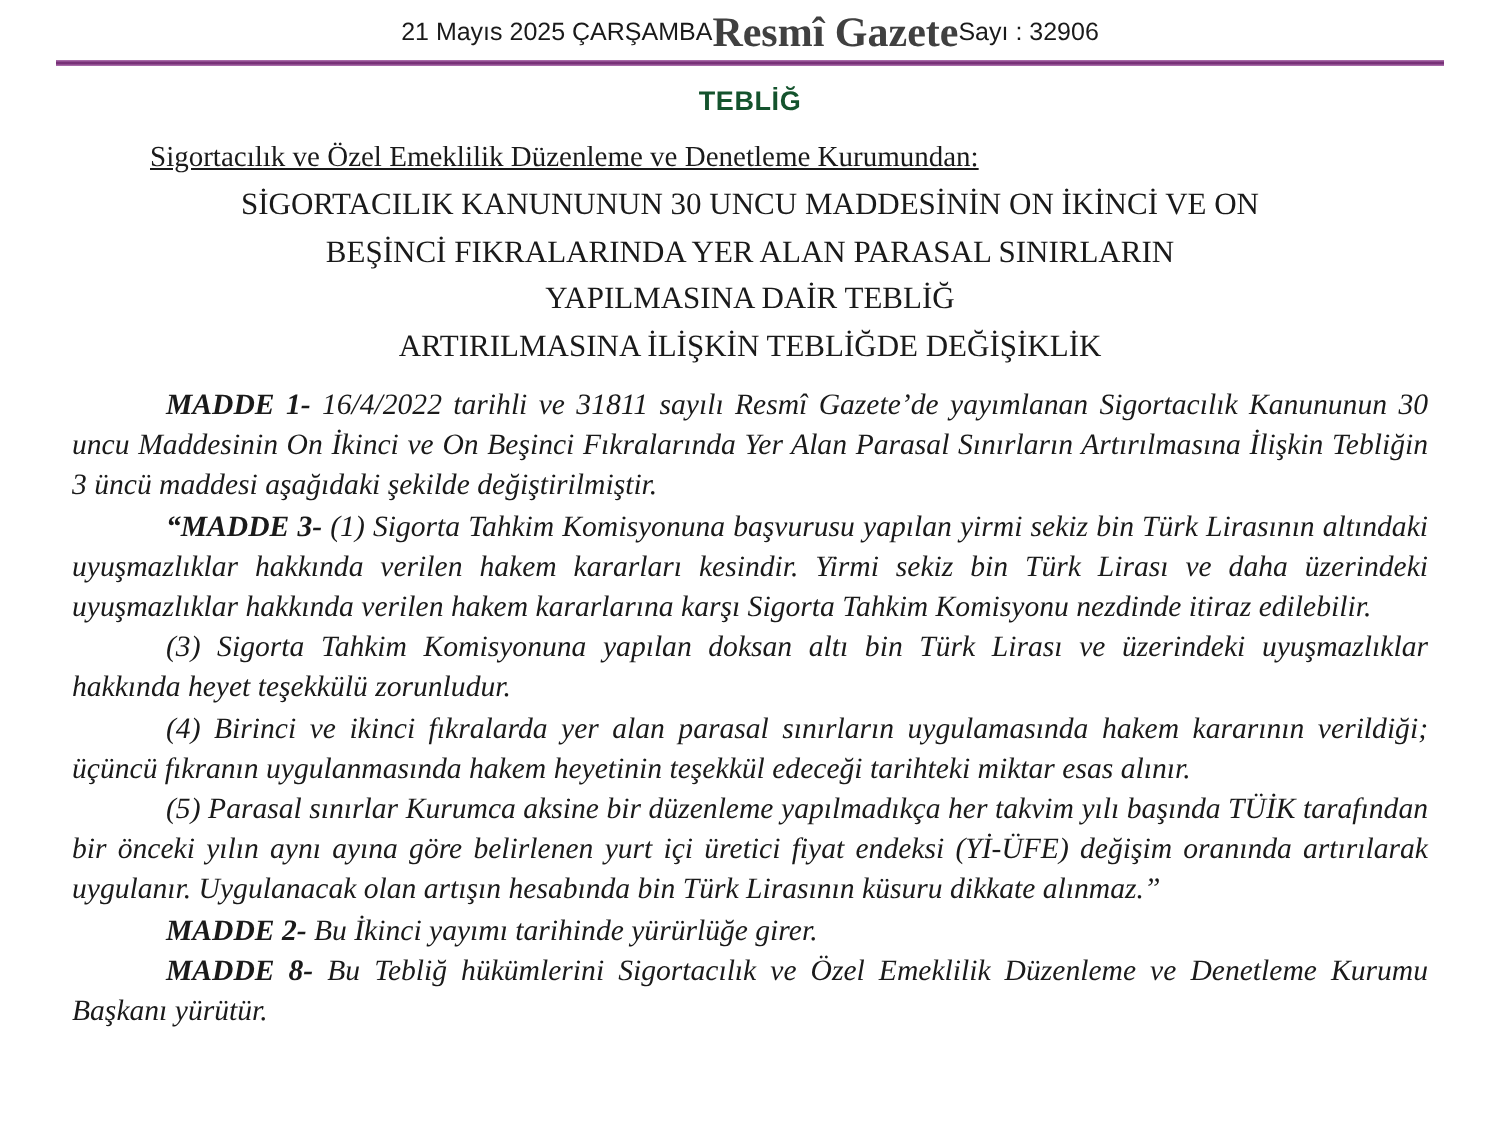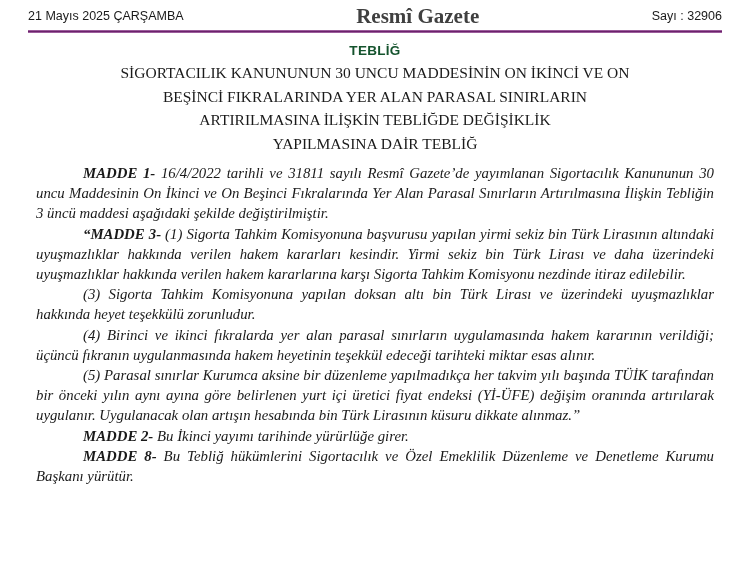--- a/index.html
+++ b/index.html
@@ -12,21 +12,21 @@
     color: #1a1a1a;
     overflow: hidden;
     box-sizing: border-box;
   }
 
   
   .masthead {
     margin: 0 28px;
     padding-top: 5px;
     display: flex;
-    justify-content: space-between;
+    justify-content: center;
     align-items: flex-start;
     height: 22px;
   }
   .masthead .date,
   .masthead .issue {
     font-family: "Liberation Sans", sans-serif;
     font-size: 12.5px;
     color: #1a1a1a;
     padding-top: 4px;
     white-space: nowrap;
@@ -92,26 +92,29 @@
 
   <div class="masthead">
     <span class="date">21 Mayıs 2025 ÇARŞAMBA</span>
     <span class="gazette-title">Resmî Gazete</span>
     <span class="issue">Sayı : 32906</span>
   </div>
   <div class="rule"></div>
 
   <div class="section-label">TEBLİĞ</div>
 
+  <div class="from-line">
+    <span>Sigortacılık ve Özel Emeklilik Düzenleme ve Denetleme Kurumundan:</span>
+  </div>
 
   <div class="doc-title">
     <div>SİGORTACILIK KANUNUNUN 30 UNCU MADDESİNİN ON İKİNCİ VE ON</div>
     <div>BEŞİNCİ FIKRALARINDA YER ALAN PARASAL SINIRLARIN</div>
+    <div>YAPILMASINA DAİR TEBLİĞ</div>
     <div>ARTIRILMASINA İLİŞKİN TEBLİĞDE DEĞİŞİKLİK</div>
-    <div>YAPILMASINA DAİR TEBLİĞ</div>
   </div>
 
   <div class="body-text">
     <p><b class="lead">MADDE 1-</b><span> 16/4/2022 tarihli ve 31811 sayılı Resmî Gazete’de yayımlanan Sigortacılık Kanununun 30 uncu Maddesinin On İkinci ve On Beşinci Fıkralarında Yer Alan Parasal Sınırların Artırılmasına İlişkin Tebliğin 3 üncü maddesi aşağıdaki şekilde değiştirilmiştir.</span></p>
     <p><b class="lead">“MADDE 3-</b><span> (1) Sigorta Tahkim Komisyonuna başvurusu yapılan yirmi sekiz bin Türk Lirasının altındaki uyuşmazlıklar hakkında verilen hakem kararları kesindir. Yirmi sekiz bin Türk Lirası ve daha üzerindeki uyuşmazlıklar hakkında verilen hakem kararlarına karşı Sigorta Tahkim Komisyonu nezdinde itiraz edilebilir.</span></p>
     <p><b class="lead"></b><span>(3) Sigorta Tahkim Komisyonuna yapılan doksan altı bin Türk Lirası ve üzerindeki uyuşmazlıklar hakkında heyet teşekkülü zorunludur.</span></p>
     <p><b class="lead"></b><span>(4) Birinci ve ikinci fıkralarda yer alan parasal sınırların uygulamasında hakem kararının verildiği; üçüncü fıkranın uygulanmasında hakem heyetinin teşekkül edeceği tarihteki miktar esas alınır.</span></p>
     <p><b class="lead"></b><span>(5) Parasal sınırlar Kurumca aksine bir düzenleme yapılmadıkça her takvim yılı başında TÜİK tarafından bir önceki yılın aynı ayına göre belirlenen yurt içi üretici fiyat endeksi (Yİ-ÜFE) değişim oranında artırılarak uygulanır. Uygulanacak olan artışın hesabında bin Türk Lirasının küsuru dikkate alınmaz.”</span></p>
     <p><b class="lead">MADDE 2-</b><span> Bu İkinci yayımı tarihinde yürürlüğe girer.</span></p>
     <p><b class="lead">MADDE 8-</b><span> Bu Tebliğ hükümlerini Sigortacılık ve Özel Emeklilik Düzenleme ve Denetleme Kurumu Başkanı yürütür.</span></p>

